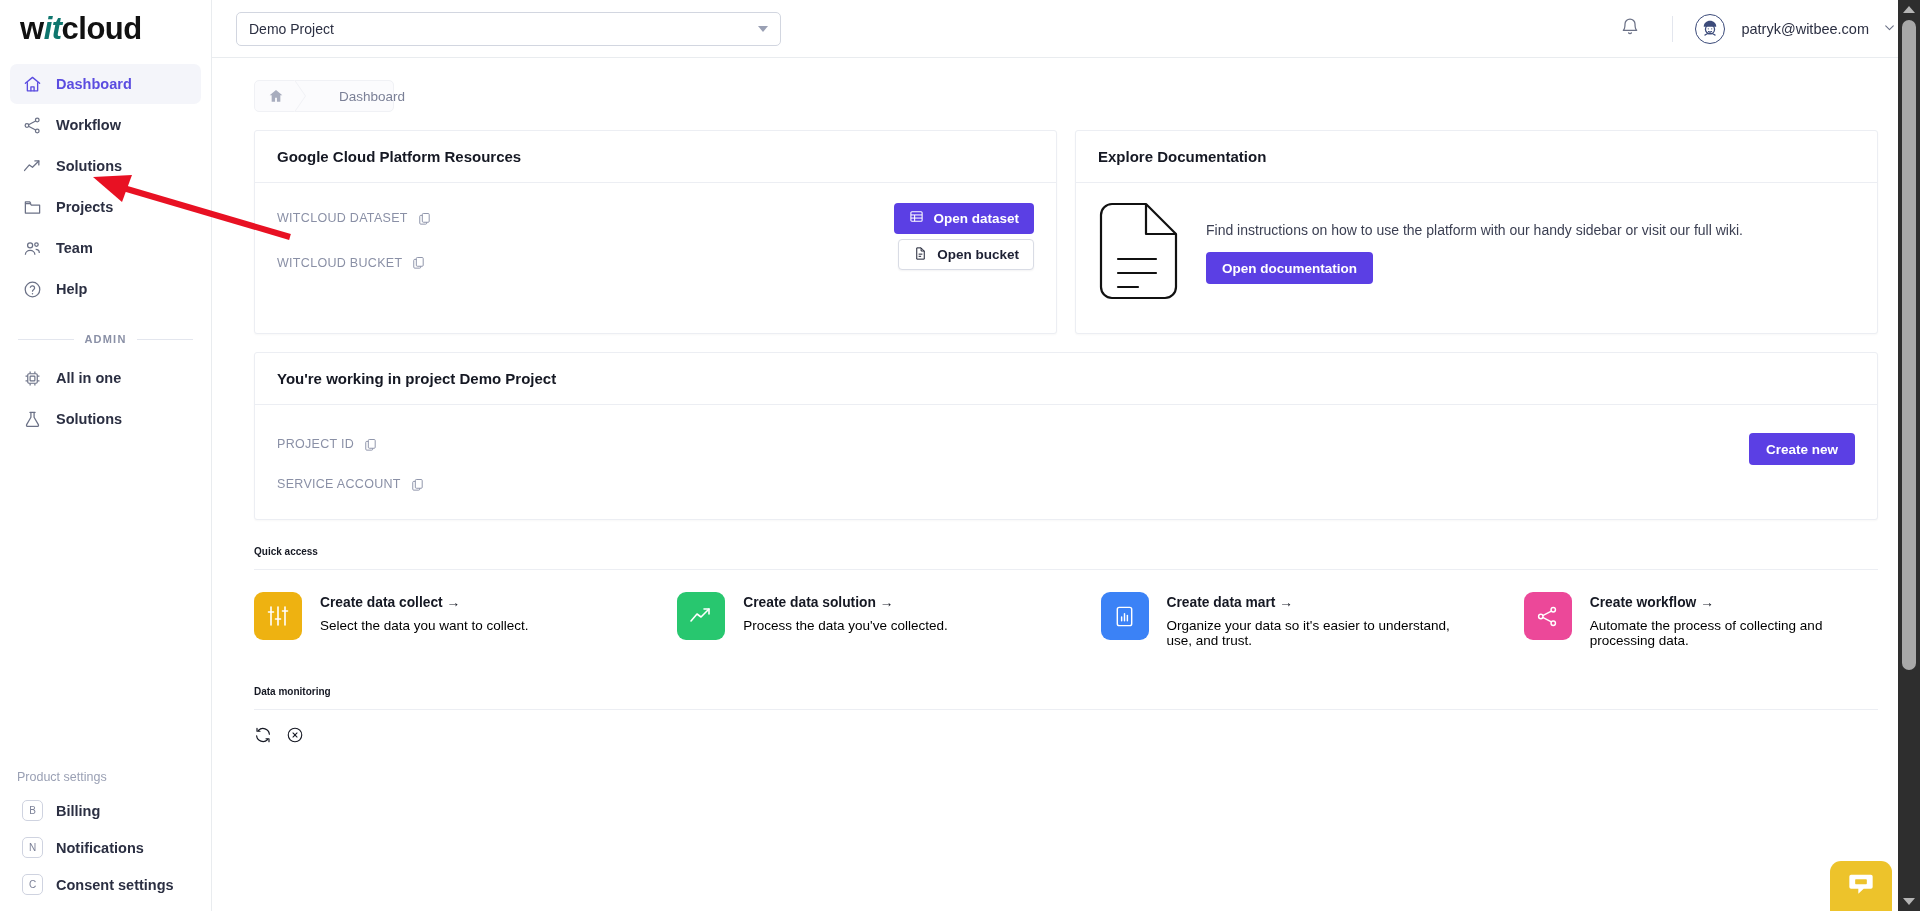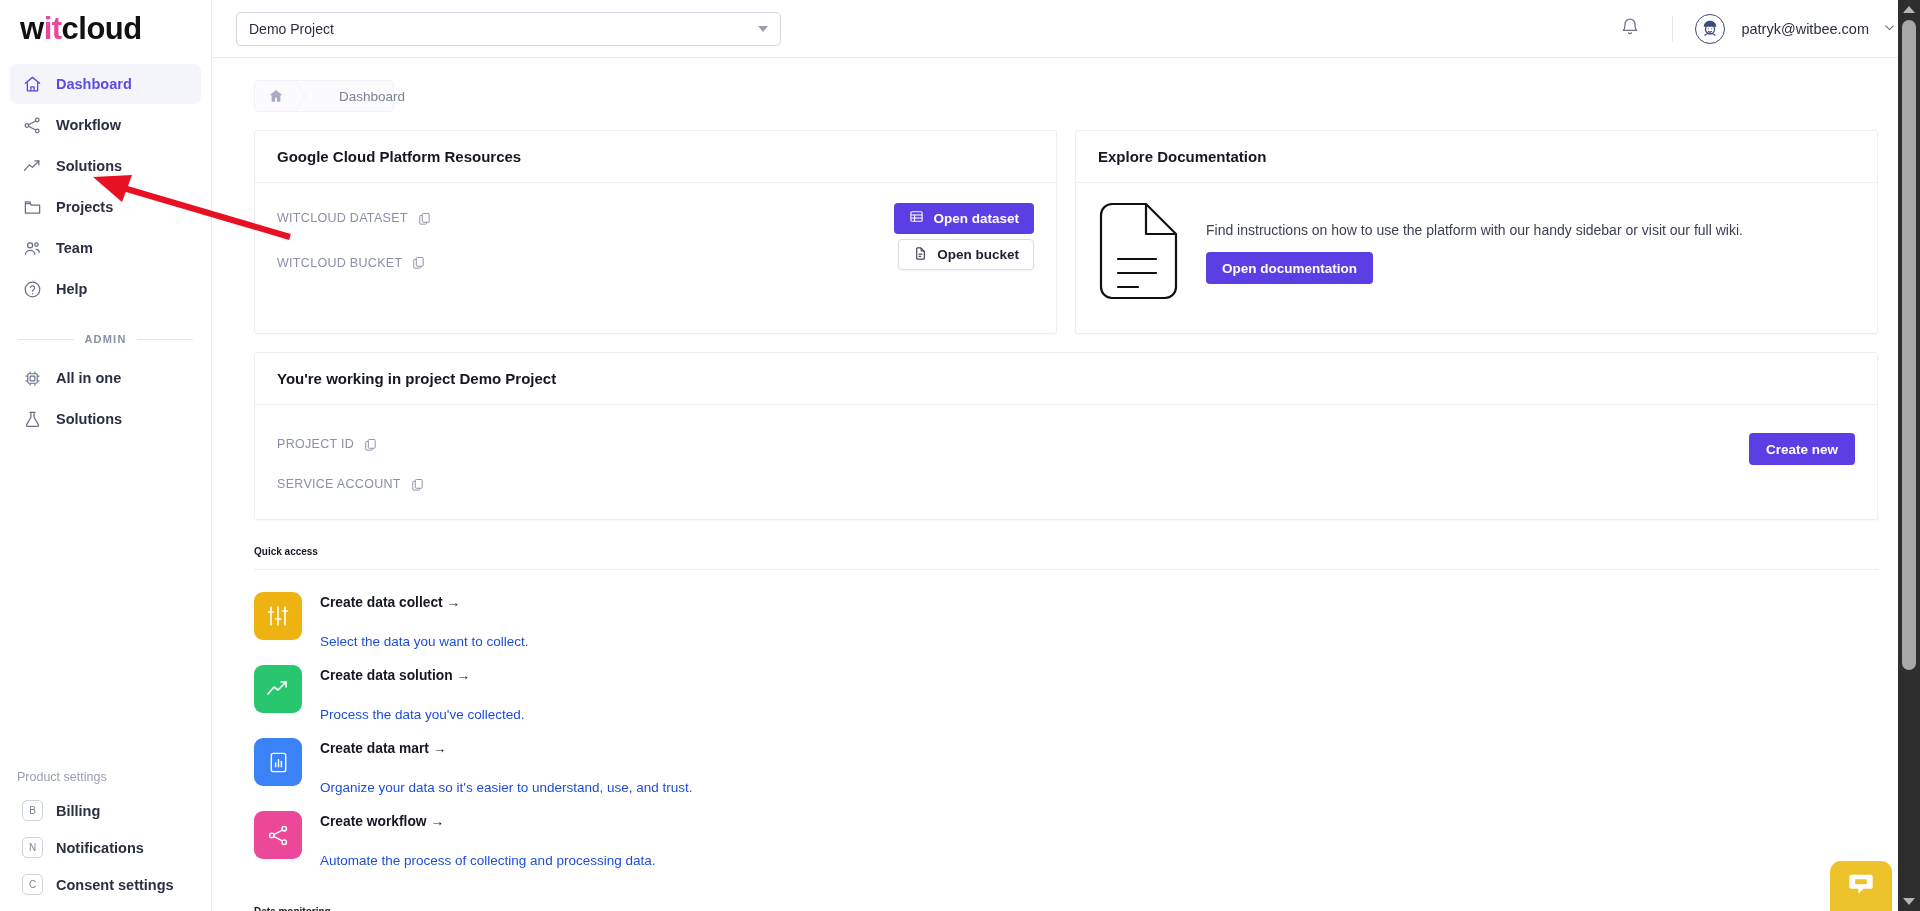--- a/index.html
+++ b/index.html
@@ -13,21 +13,21 @@
 
   
   .sidebar {
     width: 212px; height: 911px; flex: 0 0 212px;
     background: #ffffff;
     border-right: 1px solid #e9ecef;
     position: relative;
   }
   .logo-wrap { height: 58px; display: flex; align-items: center; padding-left: 20px; }
   .logo { font-size: 31px; font-weight: 700; letter-spacing: -0.5px; color: #111111; }
-  .logo .hl { color: #ec4899; }
+  .logo .hl { color: #0f766e; font-style: italic; }
 
   .nav { padding: 6px 10px 0 10px; }
   .nav-item {
     display: flex; align-items: center; gap: 14px;
     height: 40px; padding: 0 12px; border-radius: 7px;
     color: #2b2f42; font-size: 14.5px; font-weight: 600;
     cursor: pointer; margin-bottom: 1px;
   }
   .nav-item.active { background: #f4f5fa; color: #5b4ce0; }
   .nav-item .ico { width: 20px; height: 20px; display:flex; align-items:center; justify-content:center; flex:0 0 20px; }
@@ -140,30 +140,30 @@
   .proj-fields { flex: 1; }
   .proj-field { display: flex; align-items: center; height: 22px; }
   .proj-field + .proj-field { margin-top: 18px; }
 
   .section-title {
     margin: 26px 0 12px 18px; font-size: 10px; font-weight: 700; color: #151823;
   }
   .section-rule { margin: 0 18px; height: 1px; background: #eceef3; }
 
   .qa-grid {
-    display: grid; grid-template-columns: 1fr; gap: 0 69px;
+    display: grid; grid-template-columns: 1fr 1fr 1fr 1fr; gap: 0 69px;
     margin: 22px 18px 0 18px;
   }
   .qa-item { display: flex; gap: 18px; margin-bottom: 16px; align-items: flex-start; }
   .qa-icon {
     width: 48px; height: 48px; flex: 0 0 48px; border-radius: 9px;
     display: flex; align-items: center; justify-content: center;
   }
   .qa-title { font-size: 13.8px; font-weight: 700; color: #151823; margin-top: 3px; cursor:pointer; }
-  .qa-desc { font-size: 13.5px; color: #1d4ed8; margin-top: 24px; }
+  .qa-desc { font-size: 13.5px; color: #000000; margin-top: 8px; }
 
   .dm-icons { display: flex; gap: 14px; margin: 16px 0 0 18px; align-items: center; }
   .dm-icon { cursor: pointer; display:flex;align-items:center; }
 
   
   .arrow-svg { position: absolute; left: 0; top: 0; pointer-events: none; z-index: 60; }
 
   
   .chat-widget {
     position: absolute; right: 28px; bottom: 0; width: 62px; height: 50px;

